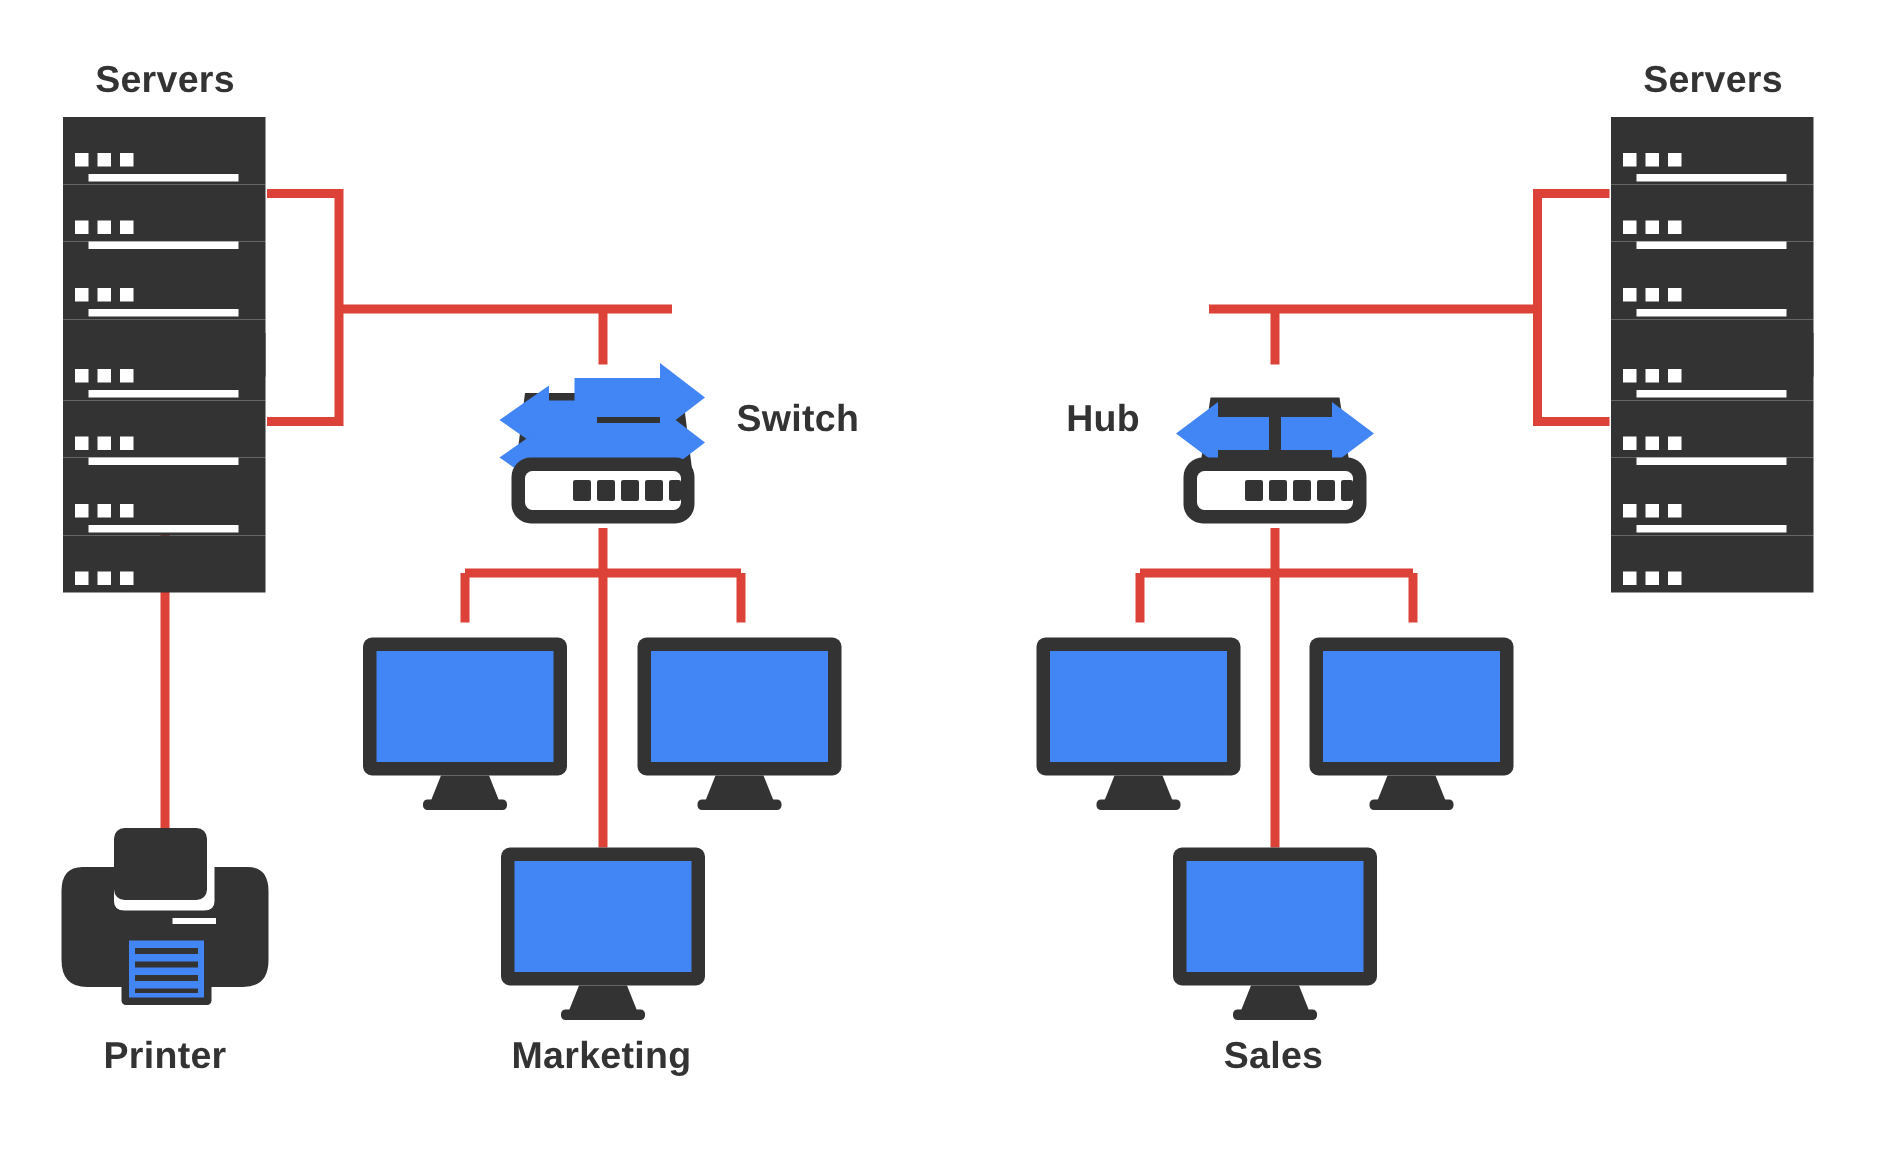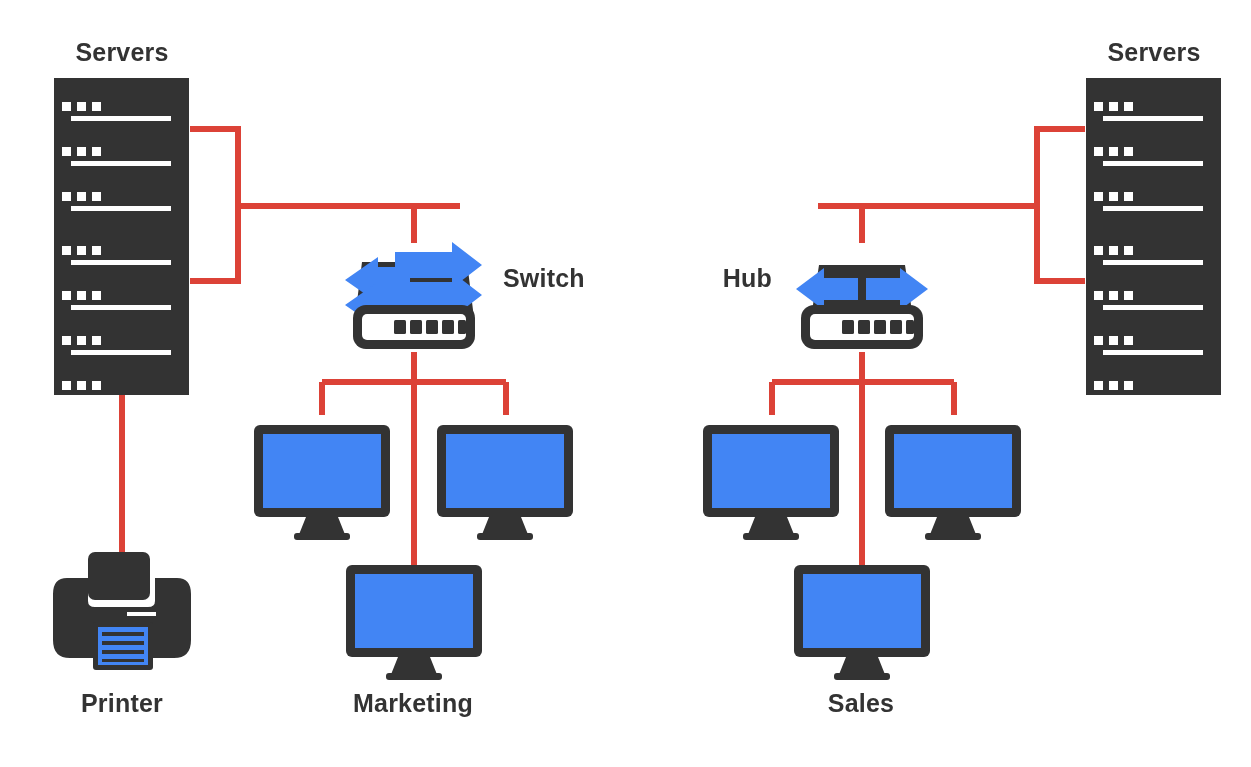--- a/index.html
+++ b/index.html
@@ -9,21 +9,21 @@
   }
   body {
     width: 1251px;
     height: 767px;
     font-family: "Liberation Sans", sans-serif;
     overflow: hidden;
     position: relative;
   }
   #diagram-root {
     position: absolute;
-    left: 12px;
+    left: 0;
     top: 0;
     width: 1070px;
     height: 767px;
   }
   svg.diagram {
     display: block;
     width: 1251px;
     height: 767px;
   }
   text.node-label {

